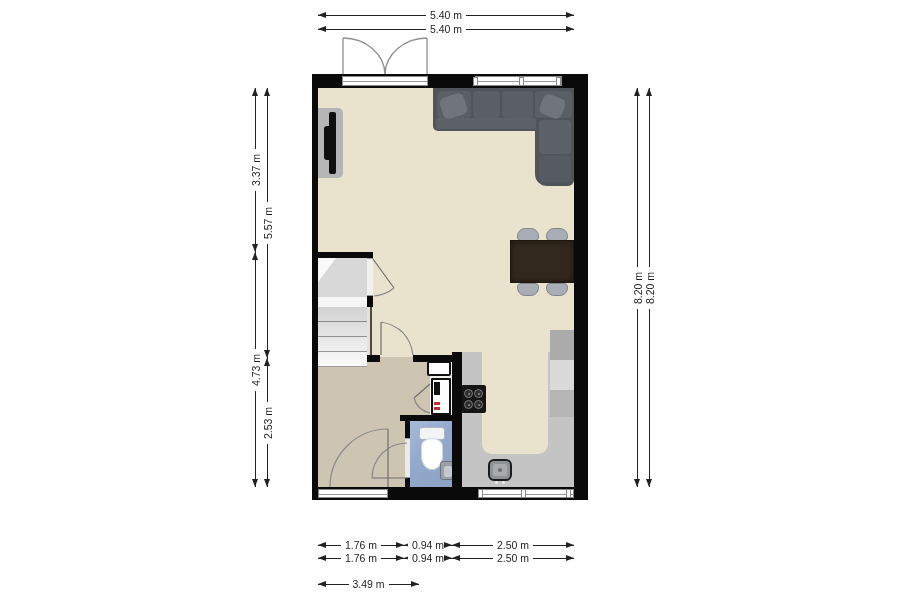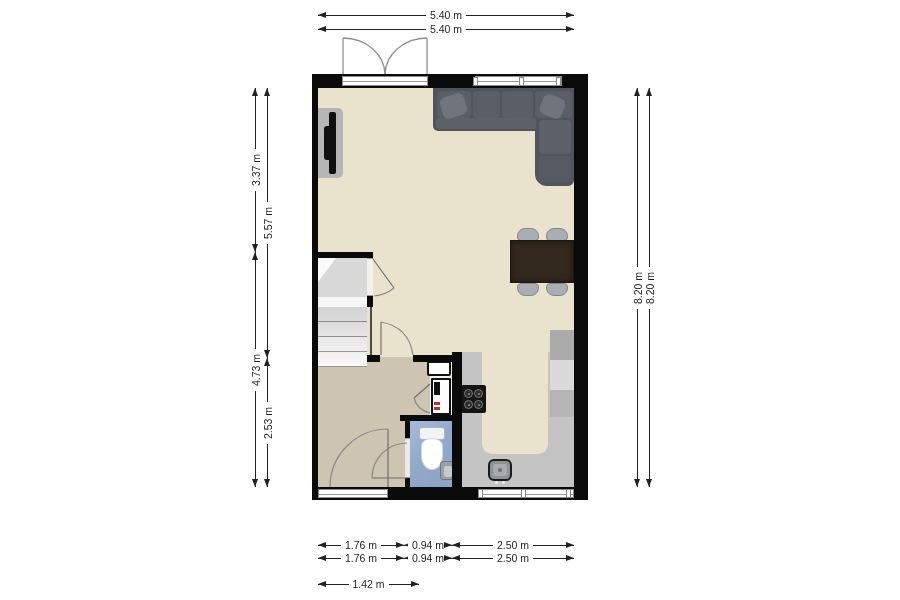--- a/index.html
+++ b/index.html
@@ -222,16 +222,16 @@
     <span>1.76 m</span>
     </div>
   <div class="dimh" style="left:404px;top:558px;width:48px;">
     <span>0.94 m</span>
     </div>
   <div class="dimh" style="left:452px;top:558px;width:122px;">
     <span>2.50 m</span>
     </div>
 
   <div class="dimh" style="left:318px;top:584px;width:101px;">
-    <span>1.42 m</span>
+    <span>3.49 m</span>
     </div>
 
 </div>
 
 </body></html>

